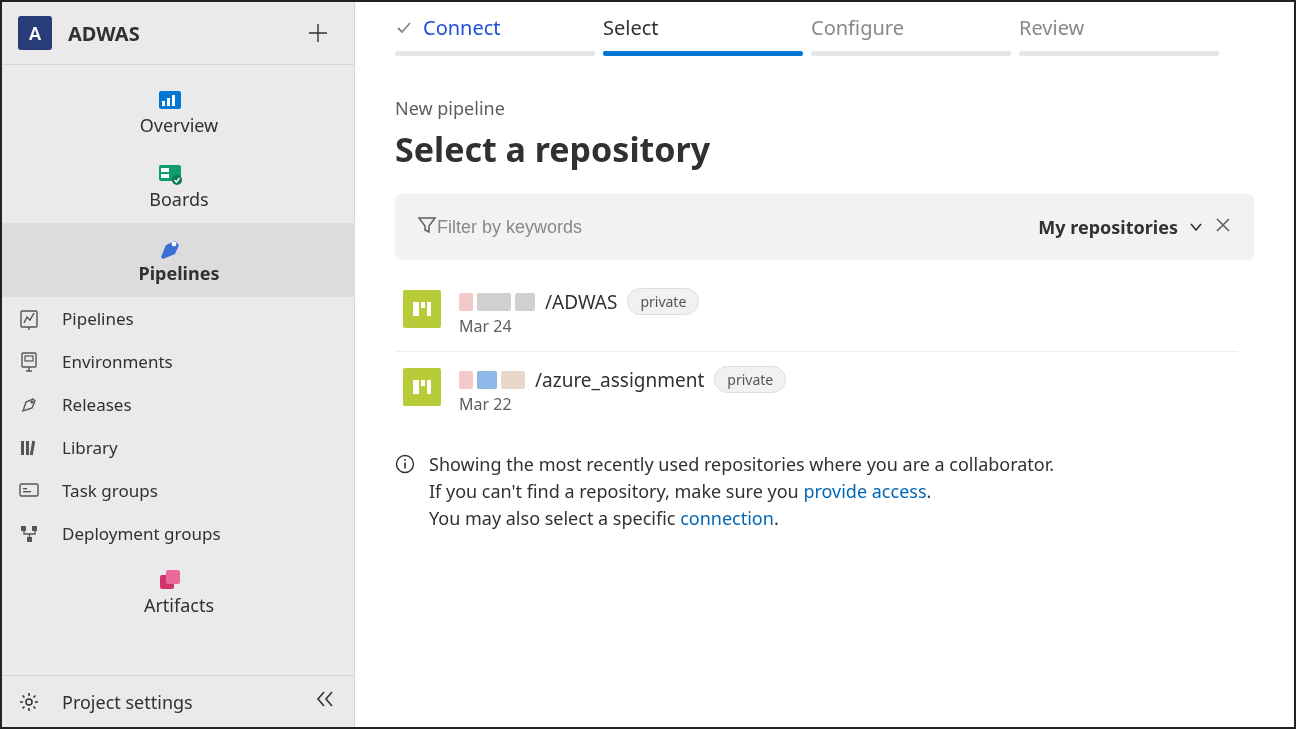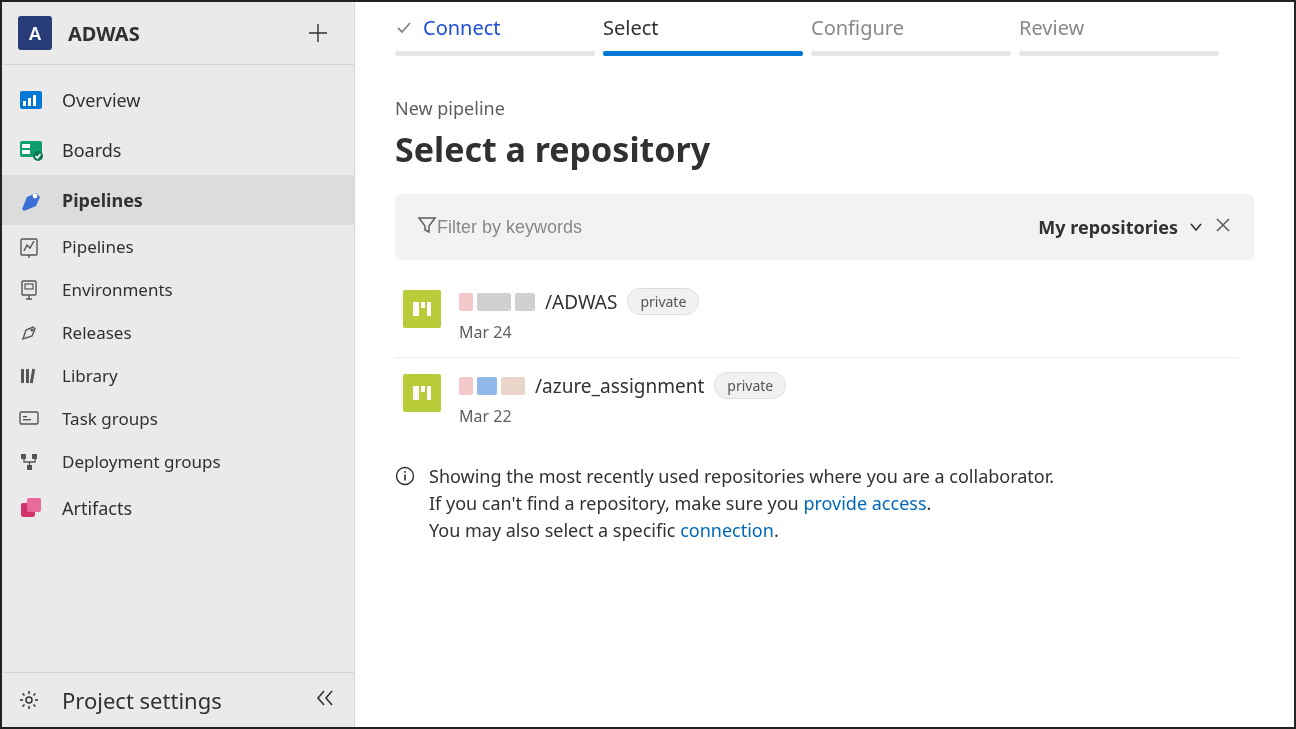--- a/index.html
+++ b/index.html
@@ -39,38 +39,39 @@
   }
   .project-name { font-weight: 700; font-size: 20px; flex: 1; }
   .plus-btn { width: 28px; height:28px; display:flex; align-items:center; justify-content:center; cursor:pointer;}
   .nav { padding-top: 10px; flex: 1; overflow-y:auto;}
   .nav-item {
     display: flex; align-items: center;
     padding: 12px 14px 12px 16px;
     font-size: 18px;
     cursor: pointer;
     color: #323130;
+    flex-direction: column;
   }
   .nav-item.selected { background: #dcdcdc; font-weight: 700; }
   .nav-sub {
     display: flex; align-items: center;
     padding: 10px 14px 10px 16px;
     font-size: 17px;
     cursor: pointer;
     color: #323130;
   }
   .nav-icon { width: 36px; display:flex; align-items:center; justify-content:flex-start; margin-right: 8px;}
   .nav-icon svg { display:block; }
   .nav-sub .nav-icon svg { opacity: 0.8; }
   .sidebar-footer {
     border-top: 1px solid #d6d6d6;
     display: flex; align-items: center;
     padding: 12px 18px 12px 16px;
   }
-  .sidebar-footer .label { flex:1; font-size: 22px; }
+  .sidebar-footer .label { flex:1; font-size: 18px; }
   .collapse-btn { cursor:pointer; }
   
   .main { flex: 1; background: #fff; padding: 0; display:flex; flex-direction:column; }
   .steps {
     display: flex;
     gap: 8px;
     padding: 12px 40px 0 40px;
   }
   .step { flex: 0 0 200px; display:flex; flex-direction:column; gap: 10px; cursor:pointer;}
   .step-label { font-size: 20px; color: #8a8886; display:flex; align-items:center; gap:10px;}
@@ -119,21 +120,21 @@
   .repo-owner-blur {
     display:inline-flex; gap:4px; align-items:center;
     filter: blur(0.2px);
   }
   .blur-block { height: 18px; border-radius: 2px; }
   .badge {
     background: #f1f1f1; border:1px solid #ddd; color:#555;
     font-size: 14px; padding: 3px 12px; border-radius: 14px;
   }
   .repo-name { font-size: 19px; }
-  .repo-date { color: #605e5c; font-size: 16px; margin-top: 6px; }
+  .repo-date { color: #605e5c; font-size: 16px; }
   .info-block {
     display:flex; gap: 14px; align-items:flex-start;
     padding: 22px 40px 0 40px;
     font-size: 18px; color: #323130;
     line-height: 1.5;
   }
   .info-icon { margin-top: 3px; color: #323130; }
   .info-text a { color: #0067b8; text-decoration: none; cursor:pointer;}
 </style>
 </head>

